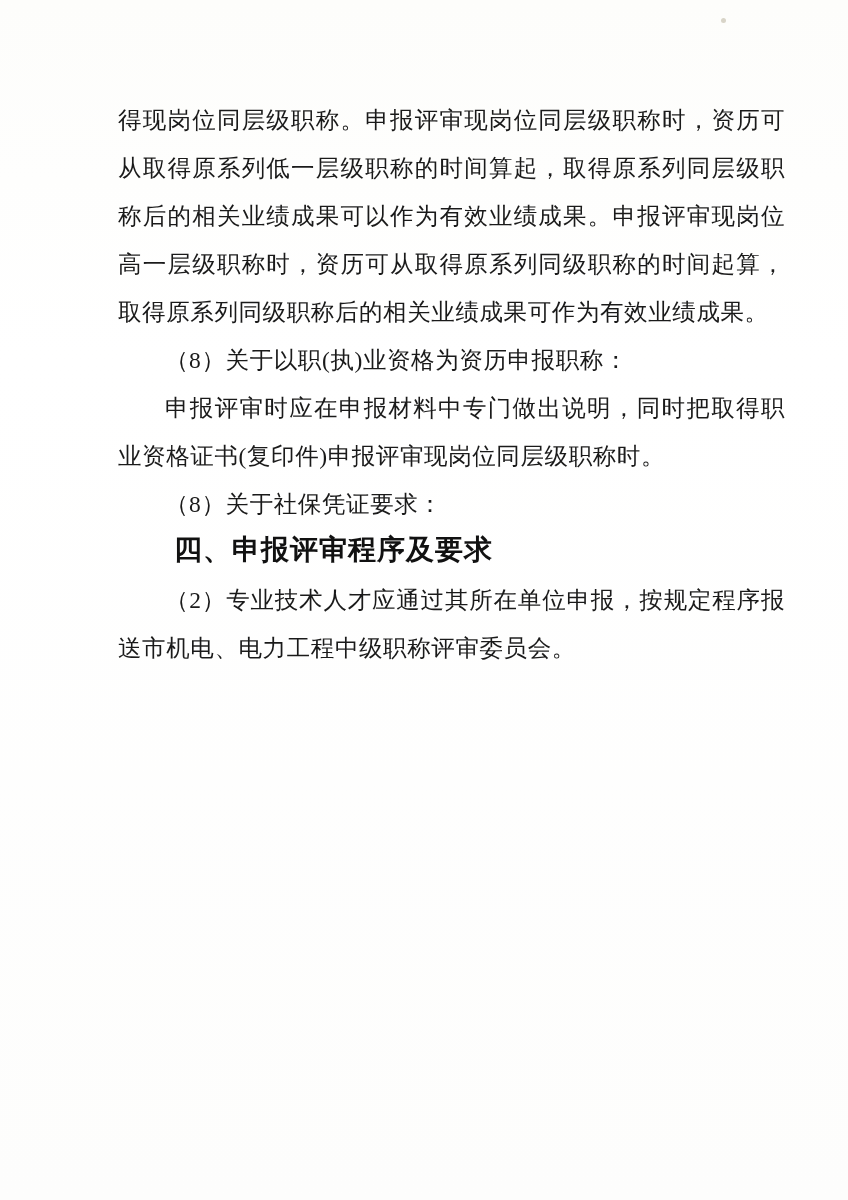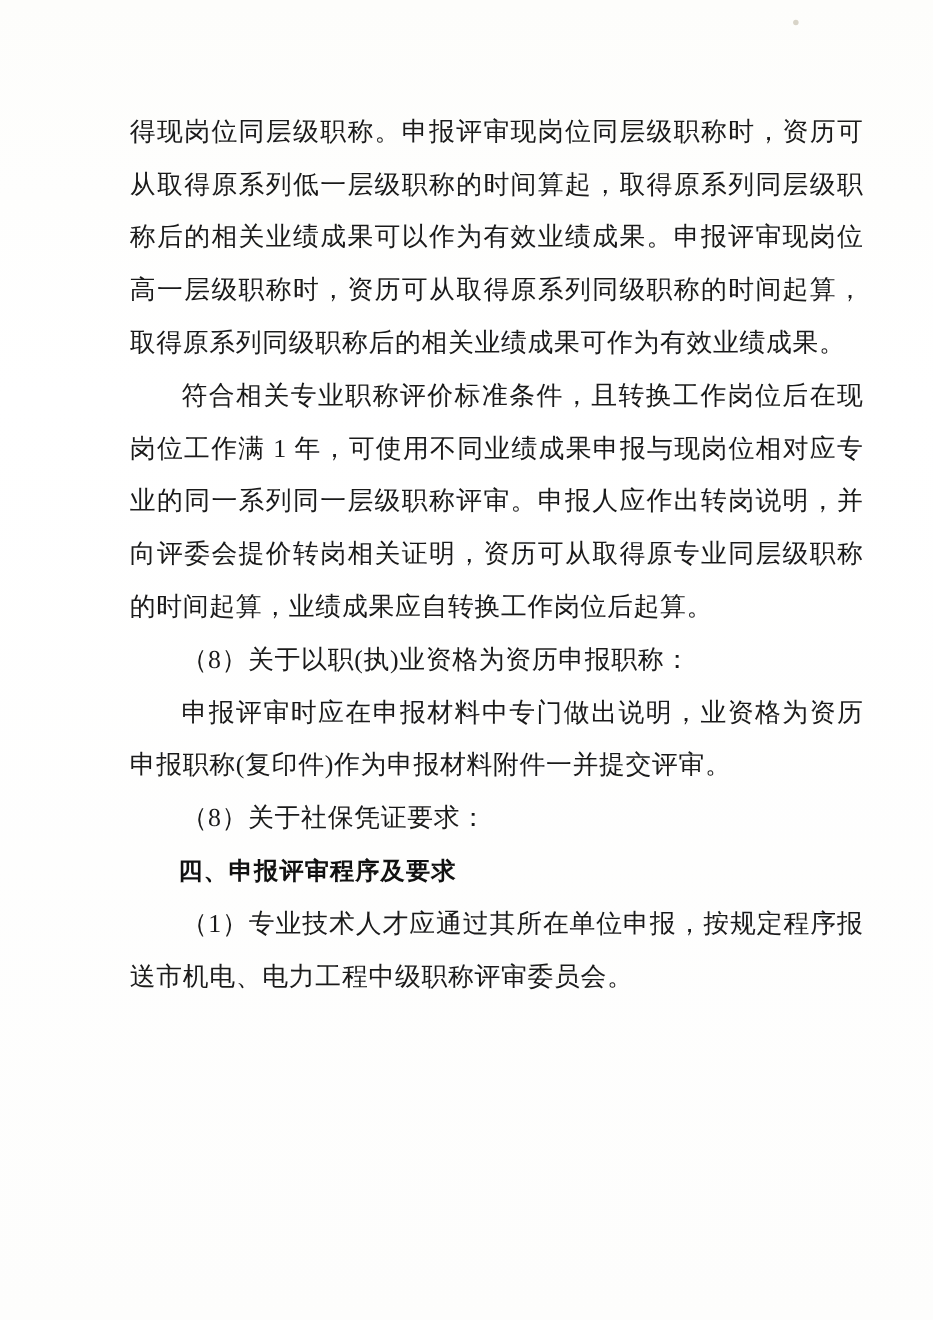--- a/index.html
+++ b/index.html
@@ -44,26 +44,27 @@
     color: #1a1a1a;
   }
   p.indent {
     text-indent: 2em;
   }
   p.noindent {
     text-indent: 0;
   }
   h2.section {
     margin: 0;
-    font-size: 22px;
+    font-size: 28px;
     line-height: 48px;
     letter-spacing: 1px;
     font-weight: bold;
     text-indent: 2em;
     color: #111111;
+    font-family: Liberation Mono, monospace;
   }
   .blk { margin-bottom: 0; }
   .mark-dot {
     position: absolute;
     top: 18px;
     right: 122px;
     width: 5px;
     height: 5px;
     border-radius: 50%;
     background: #d8d4c8;
@@ -71,27 +72,26 @@
 </style>
 </head>
 <body>
 
 <div class="page">
   <div class="mark-dot"></div>
   <div class="content">
 
     <p class="noindent blk">得现岗位同层级职称。申报评审现岗位同层级职称时，资历可从取得原系列低一层级职称的时间算起，取得原系列同层级职称后的相关业绩成果可以作为有效业绩成果。申报评审现岗位高一层级职称时，资历可从取得原系列同级职称的时间起算，取得原系列同级职称后的相关业绩成果可作为有效业绩成果。</p>
 
-    <p class="indent blk">符合相关专业职称评价标准条件，且转换工作岗位后在现岗位工作满 1 年，可使用不同业绩成果申报与现岗位相对应专业的同一系列同一层级职称评审。申报人应作出转岗说明，并向评委会提价转岗相关证明，资历可从取得原专业同层级职称的时间起算，业绩成果应自转换工作岗位后起算。</p>
 
     <p class="indent blk">（8）关于以职(执)业资格为资历申报职称：</p>
 
-    <p class="indent blk">申报评审时应在申报材料中专门做出说明，业资格为资历申报职称(复印件)作为申报材料附件一并提交评审。</p>
+    <p class="indent blk">申报评审时应在申报材料中专门做出说明，同时把取得职业资格证书(复印件)申报评审现岗位同层级职称时。</p>
 
     <p class="indent blk">（8）关于社保凭证要求：</p>
 
 
     <h2 class="section">四、申报评审程序及要求</h2>
 
-    <p class="indent blk">（1）专业技术人才应通过其所在单位申报，按规定程序报送市机电、电力工程中级职称评审委员会。</p>
+    <p class="indent blk">（2）专业技术人才应通过其所在单位申报，按规定程序报送市机电、电力工程中级职称评审委员会。</p>
 
   </div>
 </div>
 
 </body></html>

